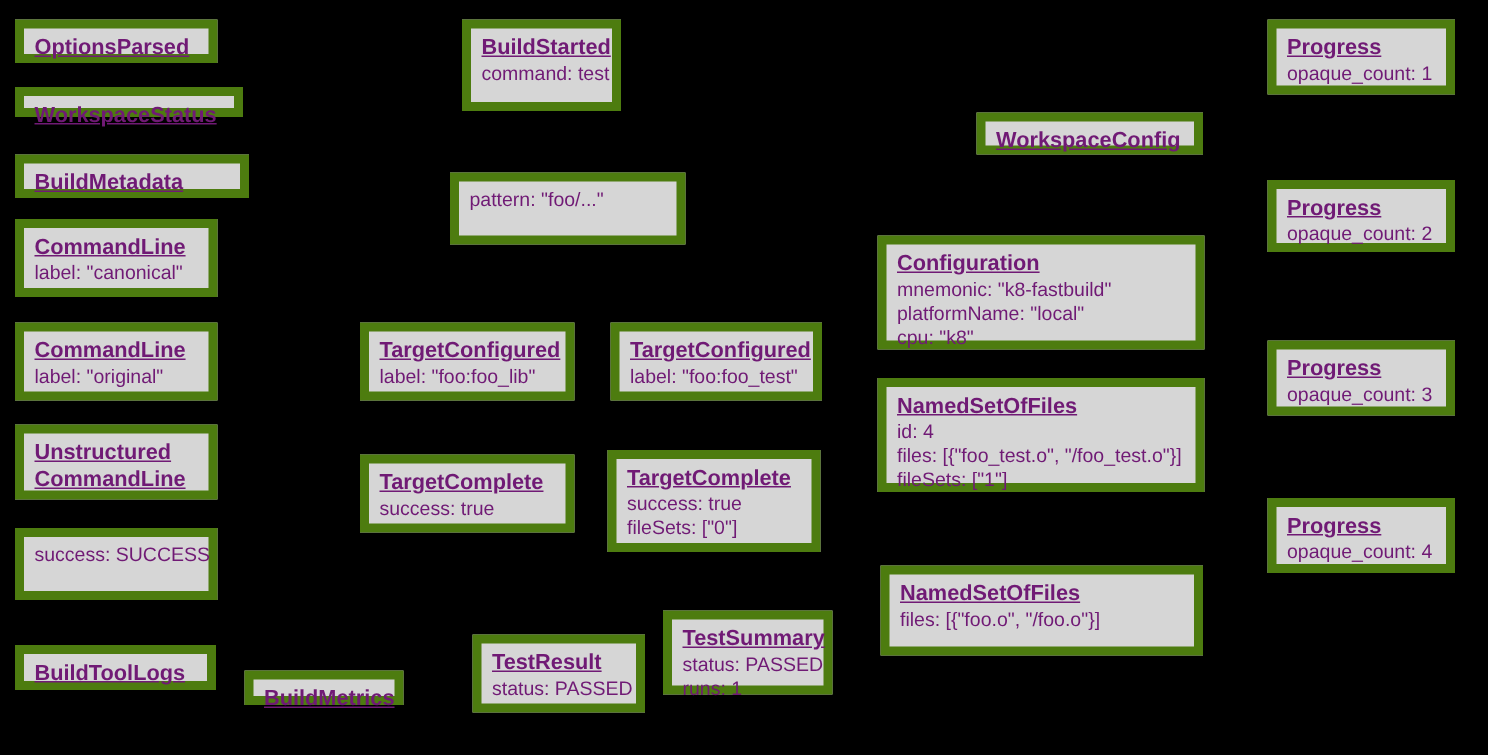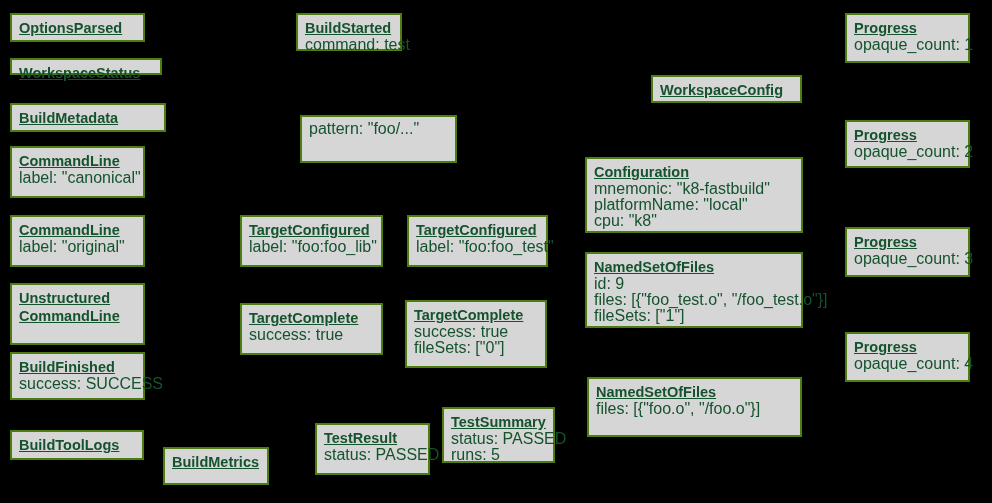--- a/index.html
+++ b/index.html
@@ -6,34 +6,34 @@
   body {
     width: 992px; height: 503px;
     background: #000000;
     position: relative;
     overflow: hidden;
     font-family: "Liberation Sans", sans-serif;
   }
   .box {
     position: absolute;
     background: #d6d6d6;
-    border: 2px solid #4d7c0f;
+    border: 6px solid #4d7c0f;
     box-sizing: border-box;
     padding: 4px 7px;
-    color: #14532d;
+    color: #701a75;
   }
   .title {
     font-weight: bold;
     text-decoration: underline;
     font-size: 14.5px;
     line-height: 18px;
     white-space: nowrap;
   }
   .field {
-    font-size: 16px;
+    font-size: 13px;
     line-height: 16px;
     white-space: nowrap;
   }
 </style>
 </head>
 <body>
 
 <div class="box" style="left:10px;top:13px;width:135px;height:29px">
   <div class="title">OptionsParsed</div>
 </div>
@@ -49,39 +49,38 @@
 <div class="box" style="left:10px;top:146px;width:135px;height:52px">
   <div class="title">CommandLine</div>
   <div class="field">label: "canonical"</div>
 </div>
 
 <div class="box" style="left:10px;top:215px;width:135px;height:52px">
   <div class="title">CommandLine</div>
   <div class="field">label: "original"</div>
 </div>
 
-<div class="box" style="left:10px;top:283px;width:135px;height:62px">
+<div class="box" style="left:10px;top:283px;width:135px;height:50px">
   <div class="title">Unstructured</div>
   <div class="title">CommandLine</div>
 </div>
 
 <div class="box" style="left:10px;top:352px;width:135px;height:48px">
-  <div class="title">BuildFinished</div>
   <div class="field">success: SUCCESS</div>
 </div>
 
 <div class="box" style="left:10px;top:430px;width:134px;height:30px">
   <div class="title">BuildToolLogs</div>
 </div>
 
-<div class="box" style="left:163px;top:447px;width:106px;height:38px">
+<div class="box" style="left:163px;top:447px;width:106px;height:23px">
   <div class="title">BuildMetrics</div>
 </div>
 
-<div class="box" style="left:296px;top:13px;width:106px;height:38px">
+<div class="box" style="left:308px;top:13px;width:106px;height:61px">
   <div class="title">BuildStarted</div>
   <div class="field">command: test</div>
 </div>
 
 <div class="box" style="left:300px;top:115px;width:157px;height:48px">
   <div class="field">pattern: "foo/..."</div>
 </div>
 
 <div class="box" style="left:240px;top:215px;width:143px;height:52px">
   <div class="title">TargetConfigured</div>
@@ -105,37 +104,37 @@
 </div>
 
 <div class="box" style="left:315px;top:423px;width:115px;height:52px">
   <div class="title">TestResult</div>
   <div class="field">status: PASSED</div>
 </div>
 
 <div class="box" style="left:442px;top:407px;width:113px;height:56px">
   <div class="title">TestSummary</div>
   <div class="field">status: PASSED</div>
-  <div class="field">runs: 5</div>
+  <div class="field">runs: 1</div>
 </div>
 
 <div class="box" style="left:651px;top:75px;width:151px;height:28px">
   <div class="title">WorkspaceConfig</div>
 </div>
 
 <div class="box" style="left:585px;top:157px;width:218px;height:76px">
   <div class="title">Configuration</div>
   <div class="field">mnemonic: "k8-fastbuild"</div>
   <div class="field">platformName: "local"</div>
   <div class="field">cpu: "k8"</div>
 </div>
 
 <div class="box" style="left:585px;top:252px;width:218px;height:76px">
   <div class="title">NamedSetOfFiles</div>
-  <div class="field">id: 9</div>
+  <div class="field">id: 4</div>
   <div class="field">files: [{"foo_test.o", "/foo_test.o"}]</div>
   <div class="field">fileSets: ["1"]</div>
 </div>
 
 <div class="box" style="left:587px;top:377px;width:215px;height:60px">
   <div class="title">NamedSetOfFiles</div>
   <div class="field">files: [{"foo.o", "/foo.o"}]</div>
 </div>
 
 <div class="box" style="left:845px;top:13px;width:125px;height:50px">

